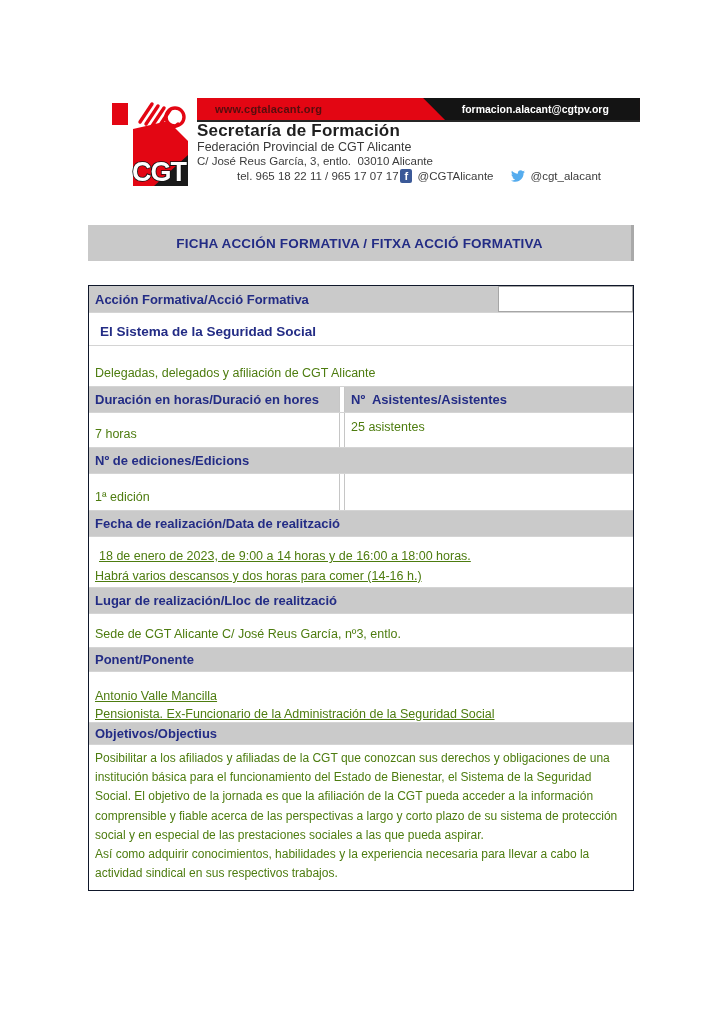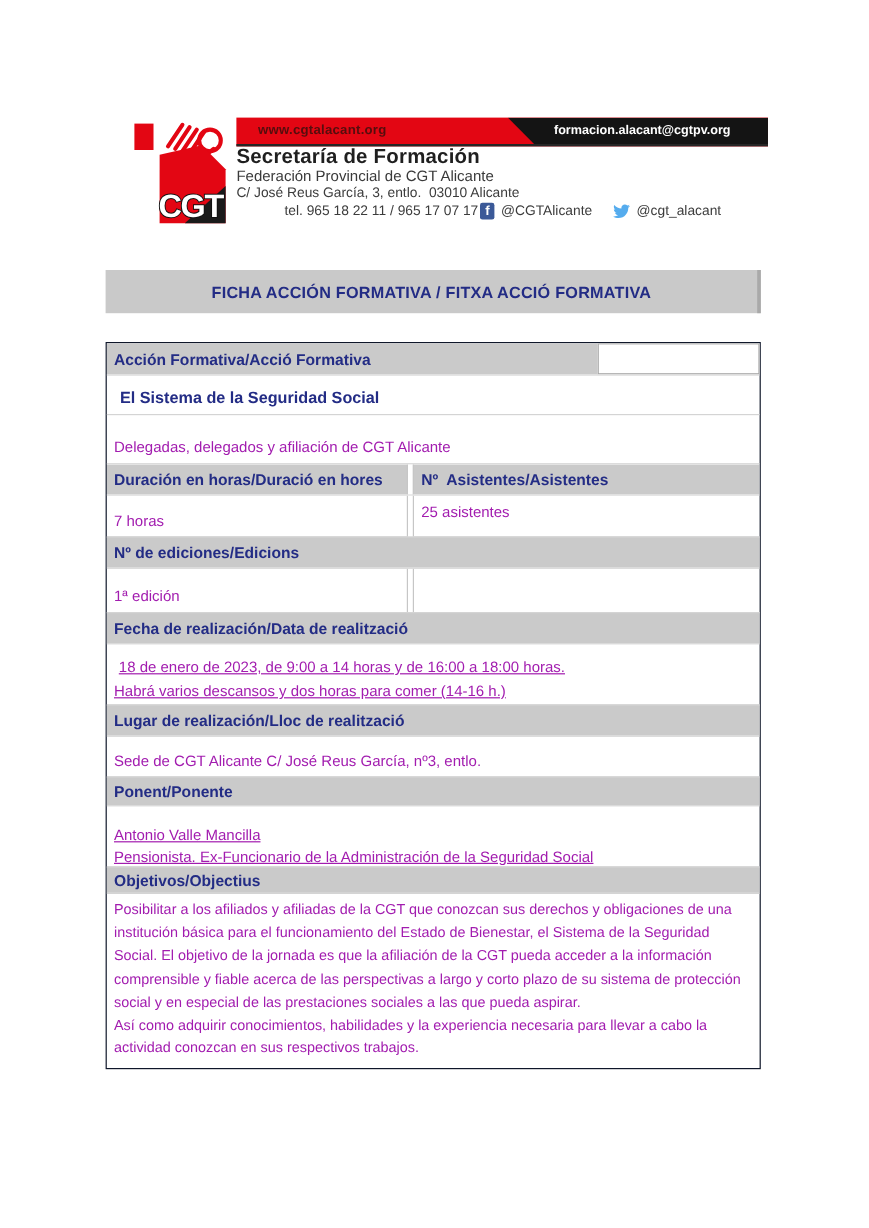--- a/index.html
+++ b/index.html
@@ -45,21 +45,21 @@
     position:absolute;left:88px;top:285px;width:546px;box-sizing:border-box;
     border:1px solid #0f172a;background:#fff;
   }
   .row{box-sizing:border-box;display:flex;overflow:hidden;}
   .row + .row{border-top:1px solid #D4D4D4;}
   .gray-bg{background:#CACACA;}
   .hlabel{
     color:#232C85;font-weight:bold;font-size:13px;padding-left:6px;
     display:flex;align-items:center;white-space:pre-wrap;box-sizing:border-box;
   }
-  .value{color:#a21caf;font-size:12.5px;padding-left:6px;box-sizing:border-box;}
+  .value{color:#4d7c0f;font-size:12.5px;padding-left:6px;box-sizing:border-box;}
   .va-bottom{display:flex;align-items:flex-end;padding-bottom:6px;}
   .va-top{display:flex;align-items:flex-start;padding-top:7px;}
   .c-left{width:251px;border-right:1px solid #C6C6C6;box-sizing:border-box;}
   .c-gap{width:4px;background:#fff;}
   .c-right{flex:1;border-left:1px solid #C6C6C6;box-sizing:border-box;}
   .accion-label-cell{width:409px;background:#CACACA;}
   .input-box{flex:1;background:#ffffff;border:1px solid #A6A6A6;box-sizing:border-box;}
   .title-value{color:#232C85;font-weight:bold;font-size:13.5px;padding-left:11px;}
   .multiline{display:block;text-decoration:underline;}
   .line{line-height:17.5px;}
@@ -183,18 +183,18 @@
         <div class="line">Ponente del Instituto Nacional de la Seguridad Social</div>
       </div>
     </div>
 
     <div class="row gray-bg" style="height:22px">
       <div class="hlabel" style="flex:1">Objetivos/Objectius</div>
     </div>
     <div class="row" style="height:146px">
       <div class="value objetivos" style="flex:1">
         <p>Posibilitar a los afiliados y afiliadas de la CGT que conozcan sus derechos y obligaciones de una institución básica para el funcionamiento del Estado de Bienestar, el Sistema de la Seguridad Social. El objetivo de la jornada es que la afiliación de la CGT pueda acceder a la información comprensible y fiable acerca de las perspectivas a largo y corto plazo de su sistema de protección social y en especial de las prestaciones sociales a las que pueda aspirar.</p>
-        <p>Así como adquirir conocimientos, habilidades y la experiencia necesaria para llevar a cabo la actividad conozcan en sus respectivos trabajos.</p>
+        <p>Así como adquirir conocimientos, habilidades y la experiencia necesaria para llevar a cabo la actividad sindical en sus respectivos trabajos.</p>
       </div>
     </div>
 
   </div>
 </div>
 
 </body></html>

